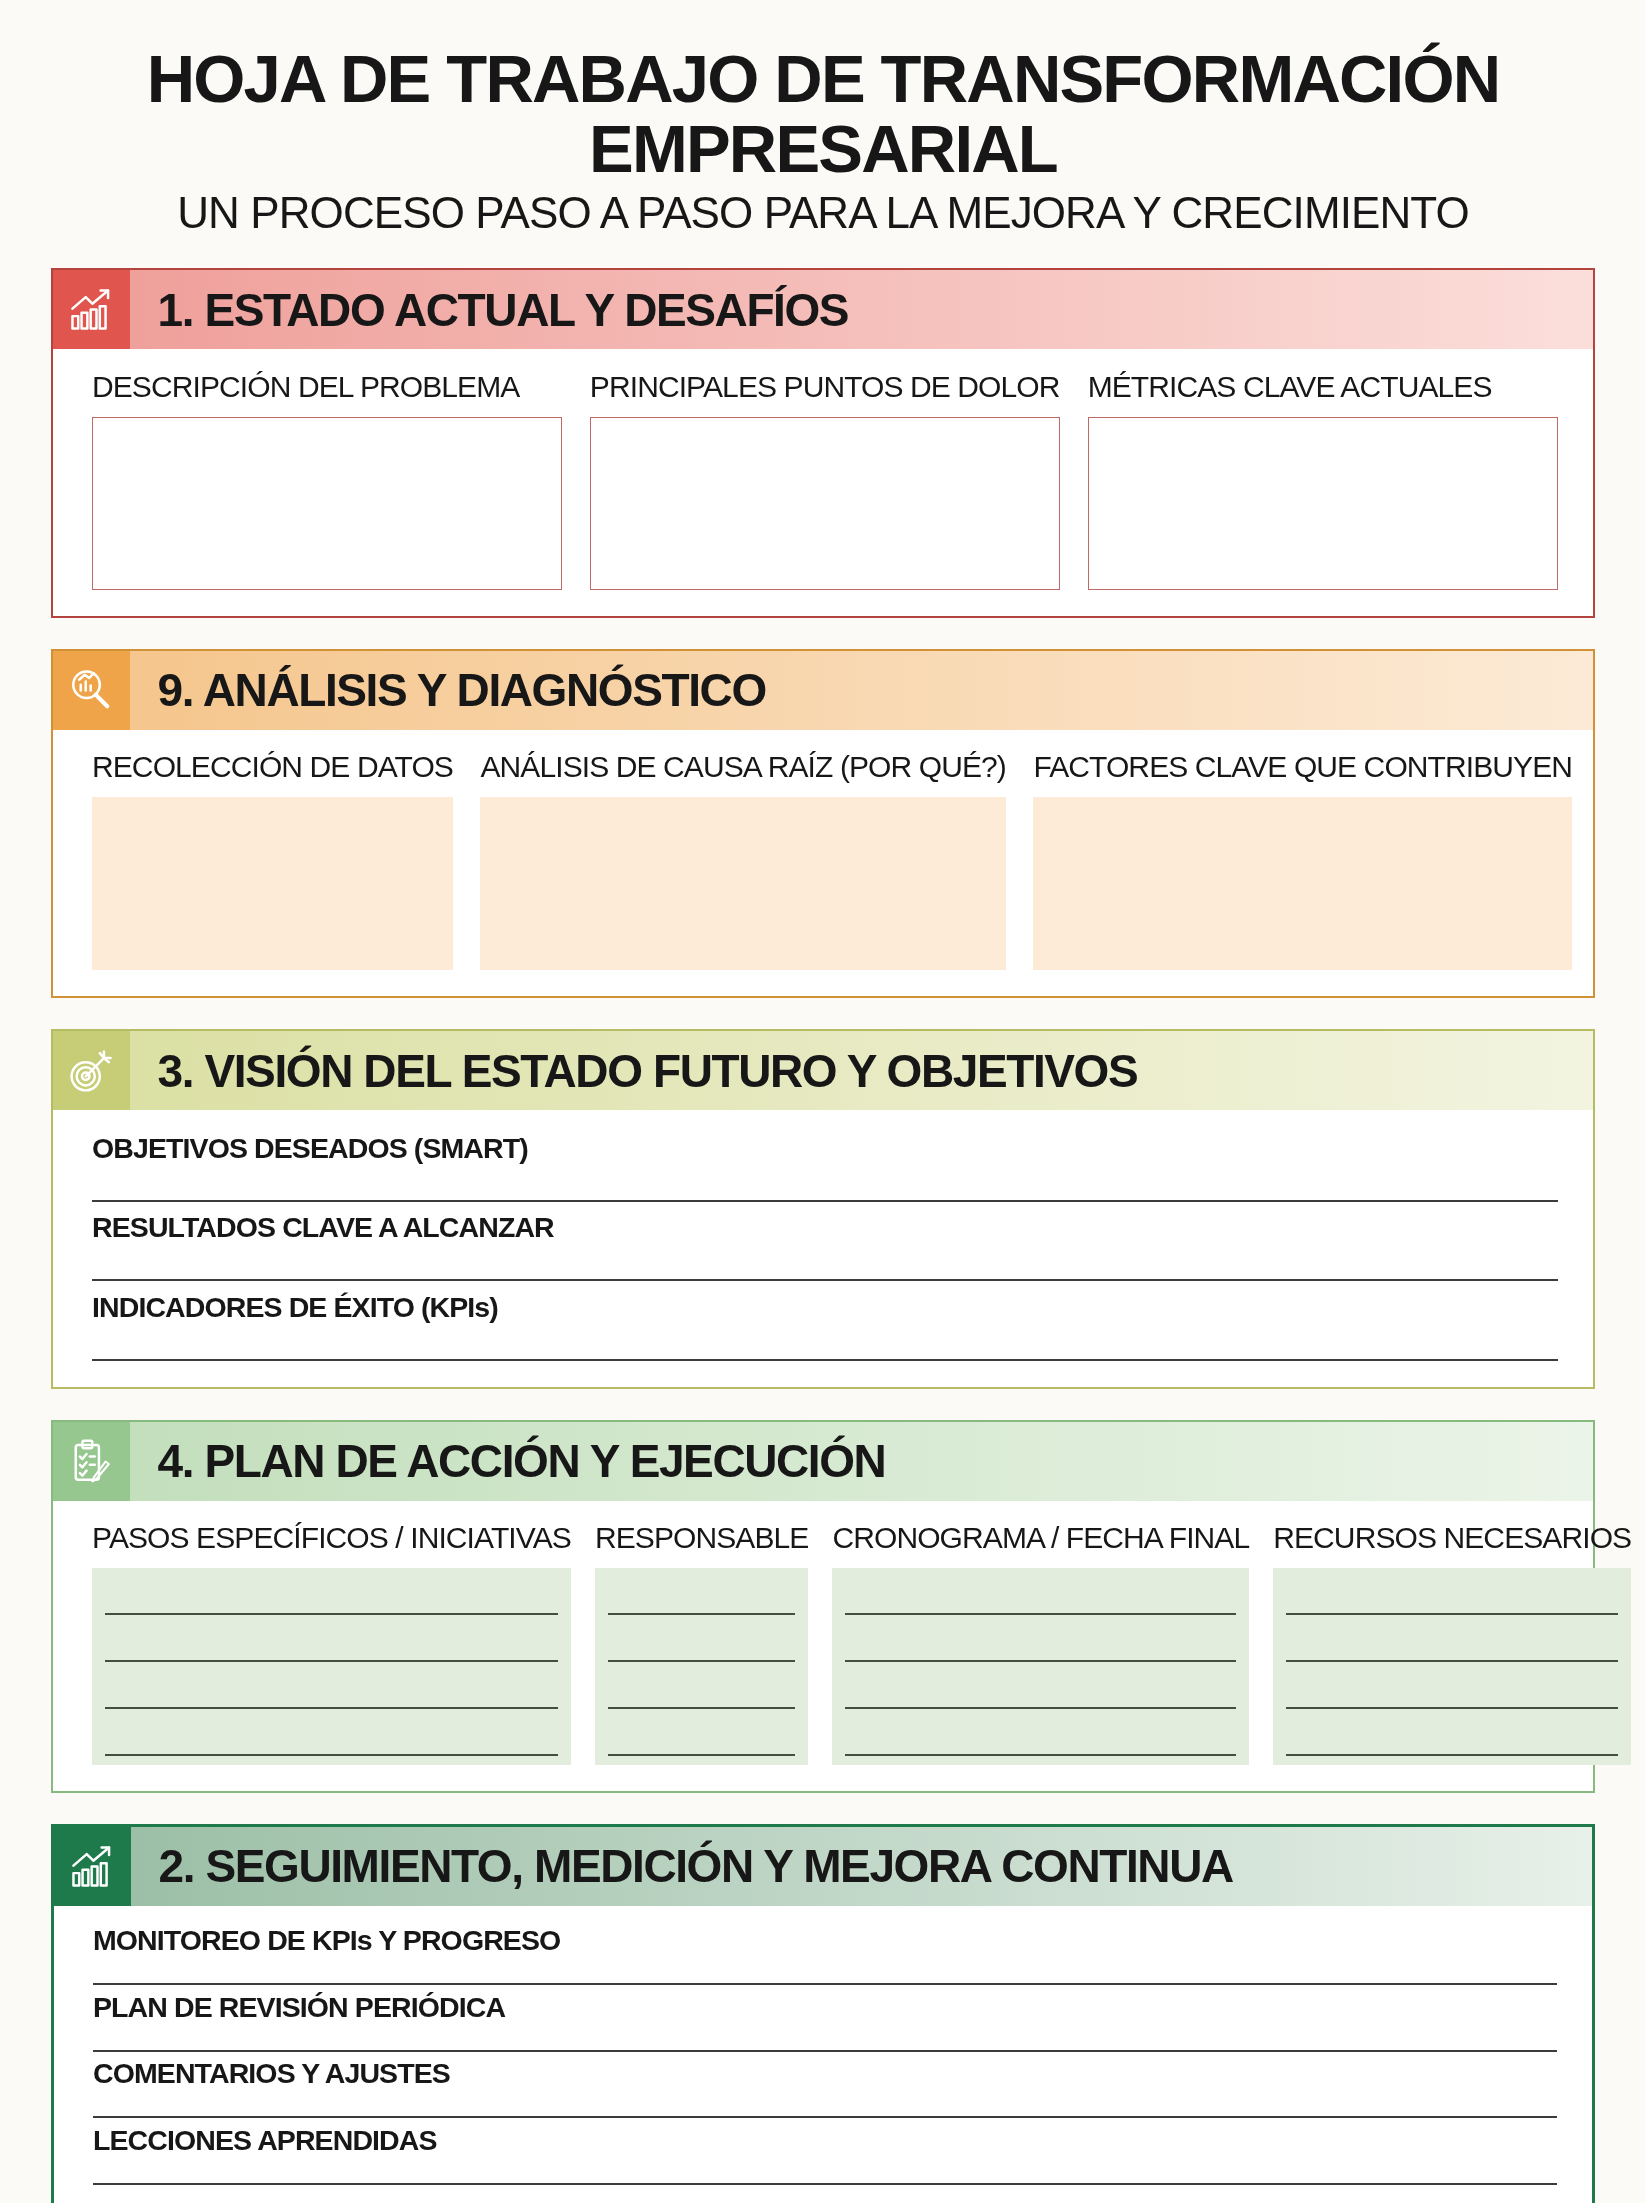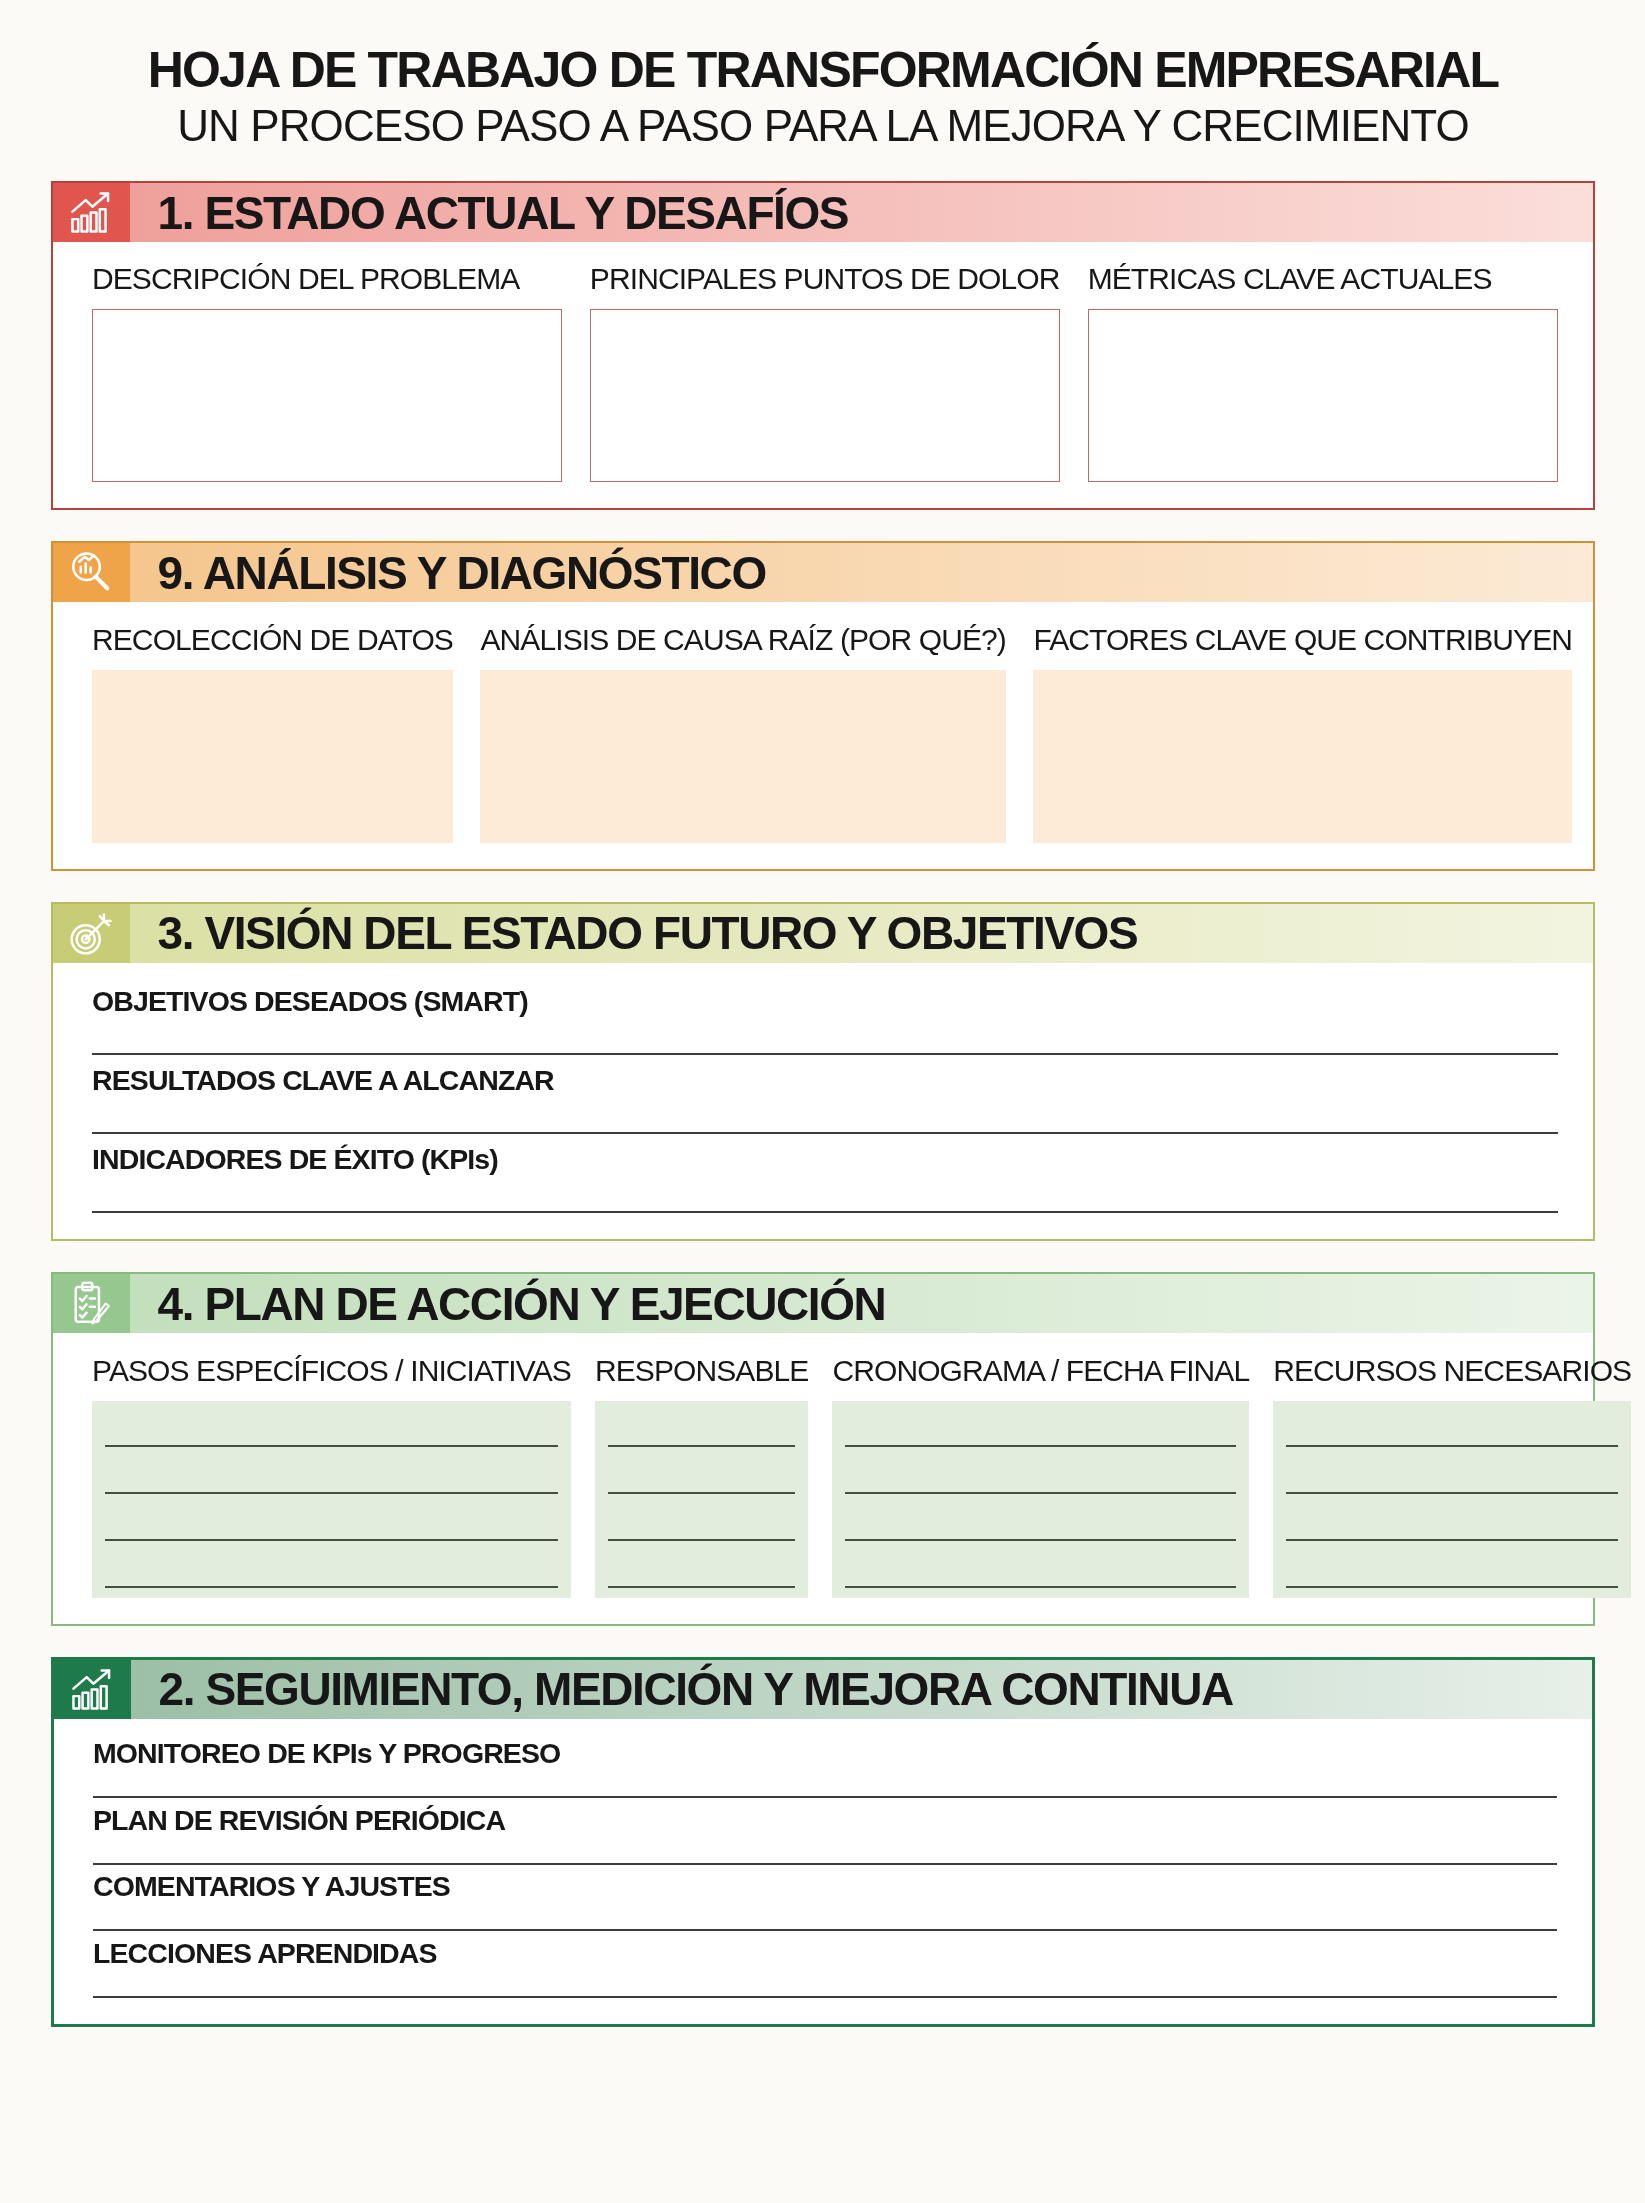--- a/index.html
+++ b/index.html
@@ -6,27 +6,27 @@
   body{
     width:1646px;height:2204px;overflow:hidden;
     background:#fbfaf7;color:#171717;
     font-family:"Liberation Sans","DejaVu Sans",sans-serif;
     -webkit-font-smoothing:antialiased;
   }
   .sheet{box-sizing:border-box;width:1646px;height:2204px;padding:35px 51px 0;}
 
   
   .page-head{text-align:center;margin-top:9.2px;}
-  .page-title{font-size:50px;font-weight:700;letter-spacing:-1.8px;line-height:1.04;margin:0;}
+  .page-title{font-size:67px;font-weight:700;letter-spacing:-1.8px;line-height:1.04;margin:0;}
   .page-subtitle{font-size:44px;font-weight:400;letter-spacing:-0.9px;line-height:1.1;margin:5.5px 0 0;}
 
   
   .sec{border:2.8px solid var(--border);background:#fff;margin-top:31px;}
   .sec.thick{border-width:3.7px;}
-  .sec-head{display:flex;align-items:stretch;height:59px;}
+  .sec-head{display:flex;align-items:stretch;height:79px;}
   .icon-box{width:77px;flex:none;background:var(--icon-bg);display:flex;align-items:center;justify-content:center;}
   .icon-box svg{width:53px;height:53px;}
   .band{flex:1;background:linear-gradient(90deg,var(--band-from),var(--band-to));display:flex;align-items:center;padding-left:27.5px;min-width:0;}
   .sec-title{font-size:46px;font-weight:700;letter-spacing:-1.4px;white-space:nowrap;}
 
   .sec-body{padding:13px 35px 26px 39px;}
   .cols3{display:grid;grid-template-columns:1fr 1fr 1fr;gap:27.5px;}
   .col-label{font-size:30px;font-weight:400;letter-spacing:-0.9px;white-space:nowrap;margin:7.3px 0 13px;}
   .box{height:173px;box-sizing:border-box;}
   .box.outline{border:1.8px solid var(--box-border);background:#fff;}

